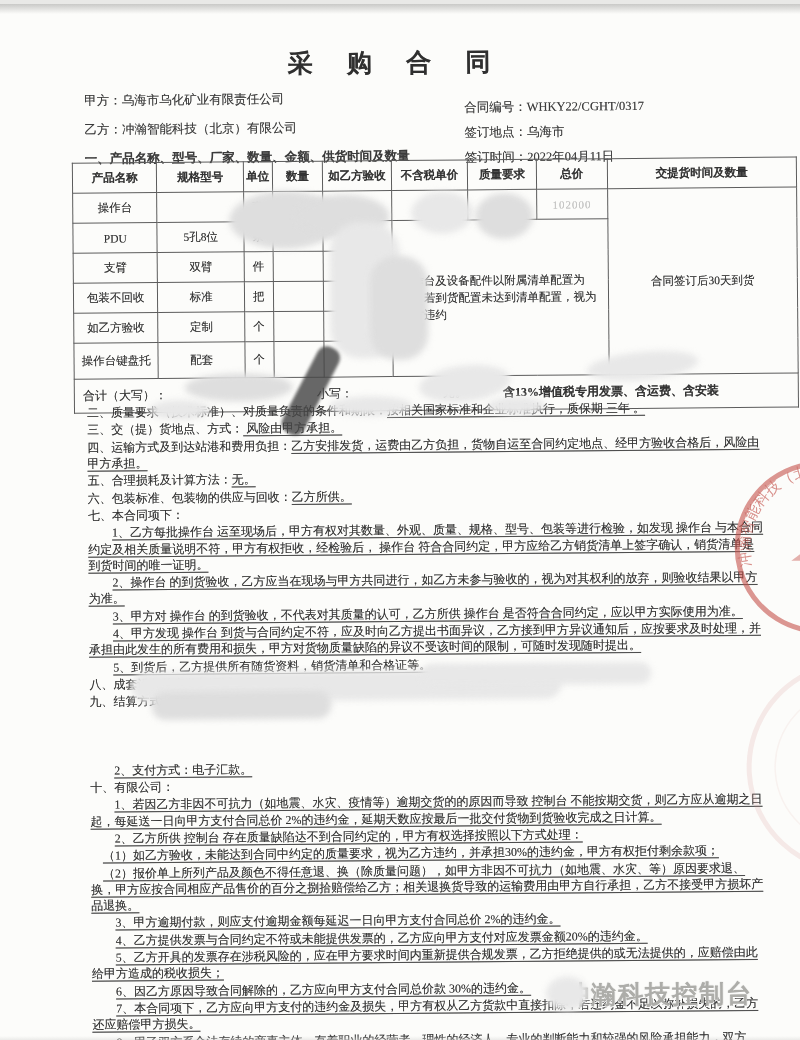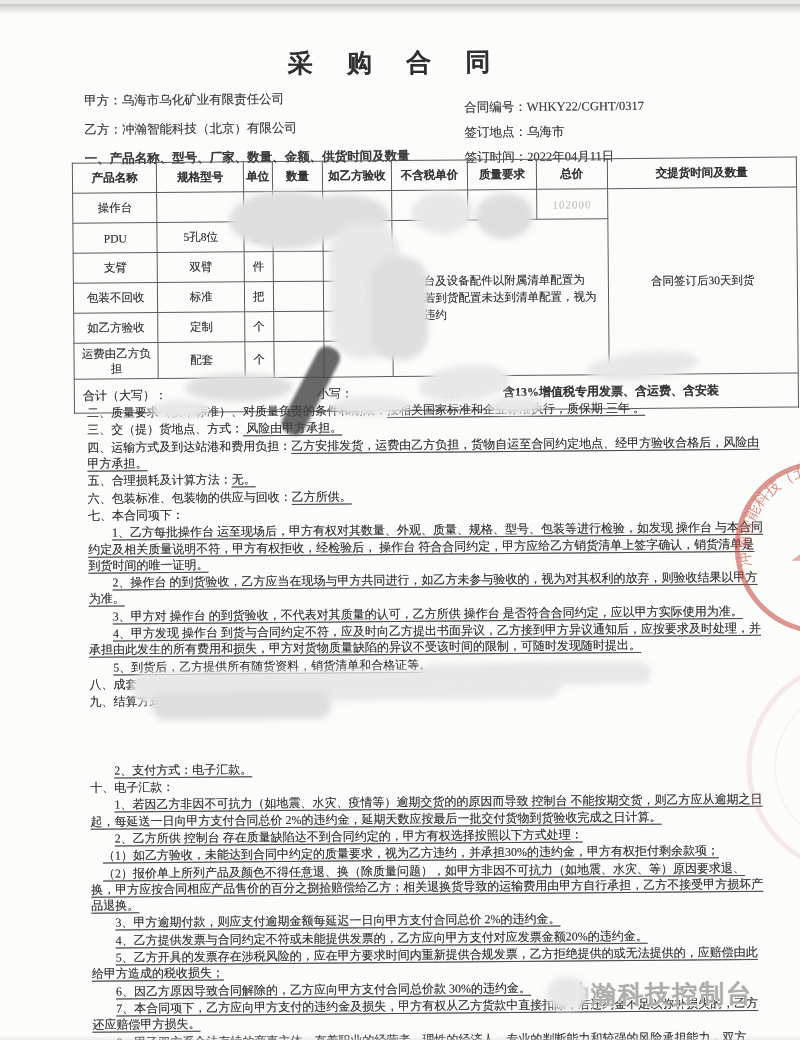--- a/index.html
+++ b/index.html
@@ -129,21 +129,21 @@
         <td></td>
       </tr>
       <tr class="prow">
         <td>如乙方验收</td>
         <td>定制</td>
         <td>个</td>
         <td></td>
         <td></td>
       </tr>
       <tr class="prow-tall">
-        <td>运费由乙方负担</td>
+        <td>操作台键盘托</td>
         <td>配套</td>
         <td>个</td>
         <td></td>
         <td></td>
       </tr>
       <tr class="trow">
         <td colspan="9" class="total-cell">
           <div class="total-flex">
             <span>合计（大写）：</span>
             <span class="total-gap1"></span>
@@ -165,21 +165,21 @@
         <p><span>六、包装标准、包装物的供应与回收：</span><span class="u">乙方所供。</span></p>
         <p><span>七、本合同项下：</span></p>
         <p class="ind"><span class="u">1、乙方每批操作台 运至现场后，甲方有权对其数量、外观、质量、规格、型号、包装等进行检验，如发现 操作台 与本合同约定及相关质量说明不符，甲方有权拒收，经检验后， 操作台 符合合同约定，甲方应给乙方销货清单上签字确认，销货清单是到货时间的唯一证明。</span></p>
         <p class="ind"><span class="u">2、操作台 的到货验收，乙方应当在现场与甲方共同进行，如乙方未参与验收的，视为对其权利的放弃，则验收结果以甲方为准。</span></p>
         <p class="ind"><span class="u">3、甲方对 操作台 的到货验收，不代表对其质量的认可，乙方所供 操作台 是否符合合同约定，应以甲方实际使用为准。</span></p>
         <p class="ind"><span class="u">4、甲方发现 操作台 到货与合同约定不符，应及时向乙方提出书面异议，乙方接到甲方异议通知后，应按要求及时处理，并承担由此发生的所有费用和损失，甲方对货物质量缺陷的异议不受该时间的限制，可随时发现随时提出。</span></p>
         <p class="ind"><span class="u">5、到货后，乙方提供所有随货资料，销货清单和合格证等。</span></p>
         <p><span>八、成套设备的安装与调试</span><span class="u">：无。</span></p>
         <p><span>九、结算方式及期限：</span></p>
         <p class="ind" style="margin-top: 52px;"><span class="u">2、支付方式：电子汇款。</span></p>
-        <p><span>十、电子汇款：</span></p>
+        <p><span>十、有限公司：</span></p>
         <p class="ind"><span class="u">1、若因乙方非因不可抗力（如地震、水灾、疫情等）逾期交货的的原因而导致 控制台 不能按期交货，则乙方应从逾期之日起，每延送一日向甲方支付合同总价 2%的违约金，延期天数应按最后一批交付货物到货验收完成之日计算。</span></p>
         <p class="ind"><span class="u">2、乙方所供 控制台 存在质量缺陷达不到合同约定的，甲方有权选择按照以下方式处理：</span></p>
         <p class="ind2"><span class="u">（1）如乙方验收，未能达到合同中约定的质量要求，视为乙方违约，并承担30%的违约金，甲方有权拒付剩余款项；</span></p>
         <p class="ind2"><span class="u">（2）报价单上所列产品及颜色不得任意退、换（除质量问题），如甲方非因不可抗力（如地震、水灾、等）原因要求退、换，甲方应按合同相应产品售价的百分之捌拾赔偿给乙方；相关退换货导致的运输费用由甲方自行承担，乙方不接受甲方损坏产品退换。</span></p>
         <p class="ind"><span class="u">3、甲方逾期付款，则应支付逾期金额每延迟一日向甲方支付合同总价 2%的违约金。</span></p>
         <p class="ind"><span class="u">4、乙方提供发票与合同约定不符或未能提供发票的，乙方应向甲方支付对应发票金额20%的违约金。</span></p>
         <p class="ind"><span class="u">5、乙方开具的发票存在涉税风险的，应在甲方要求时间内重新提供合规发票，乙方拒绝提供的或无法提供的，应赔偿由此给甲方造成的税收损失；</span></p>
         <p class="ind"><span class="u">6、因乙方原因导致合同解除的，乙方应向甲方支付合同总价款 30%的违约金。</span></p>
         <p class="ind"><span class="u">7、本合同项下，乙方应向甲方支付的违约金及损失，甲方有权从乙方货款中直接扣除，若违约金不足以弥补损失的，乙方还应赔偿甲方损失。</span></p>
         <p class="ind"><span class="u">8、甲乙双方系合法存续的商事主体，有着职业的经营者，理性的经济人，专业的判断能力和较强的风险承担能力，双方</span></p>

